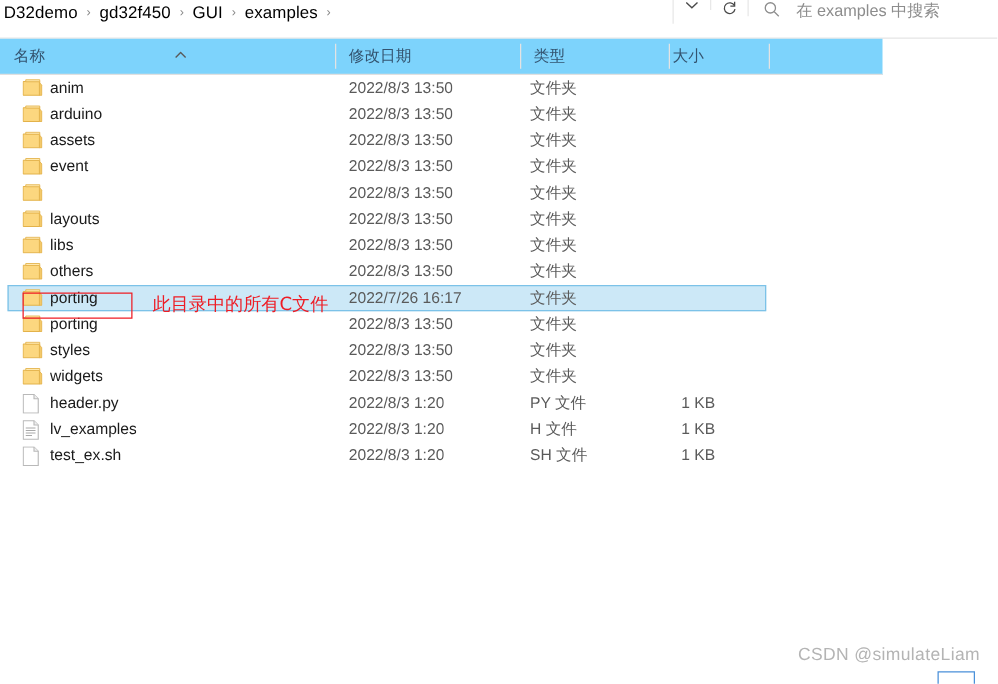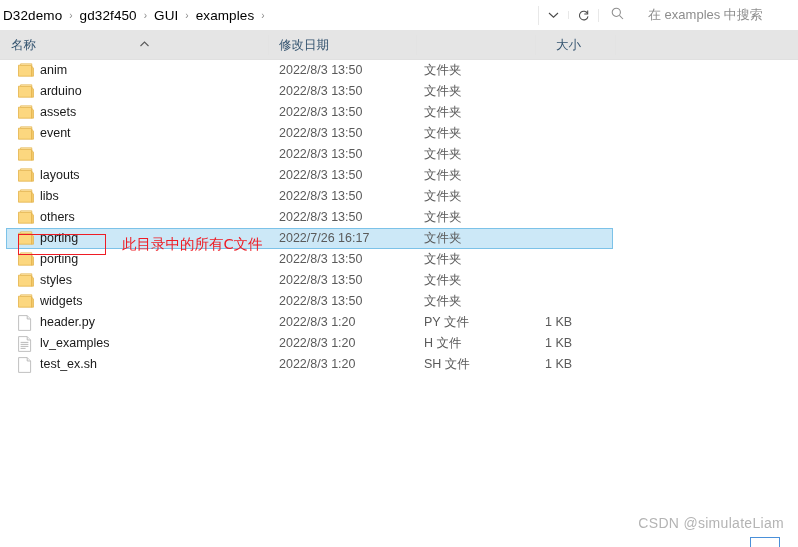--- a/index.html
+++ b/index.html
@@ -18,21 +18,21 @@
   }
 
   
   #address-bar {
     position: absolute;
     left: 0; top: 0;
     width: 798px; height: 30px;
     background: #ffffff;
     border-bottom: 1px solid #e5e5e5;
     display: flex;
-    align-items: center;
+    align-items: flex-start;
   }
   #breadcrumb {
     flex: 0 0 538px;
     display: flex;
     align-items: center;
     padding-left: 0px;
     border-right: 1px solid #e8e8e8;
     overflow: hidden;
     white-space: nowrap;
   }
@@ -56,33 +56,33 @@
     justify-content: center;
     border-right: 1px solid #e8e8e8;
     color: #4a4a4a;
   }
   .tb-btn svg { display: block; }
   #search-box {
     flex: 1 1 auto;
     display: flex;
     align-items: center;
     padding-left: 12px;
-    gap: 24px;
+    gap: 13px;
   }
   #search-text {
     font-size: 13px;
     color: #8d8d8d;
   }
 
   
   #col-header {
     position: absolute;
     left: 0; top: 31px;
-    width: 798px; height: 28px;
-    background: #e5e5e5;
+    width: 706px; height: 28px;
+    background: #7dd3fc;
     border-bottom: 1px solid #e0e0e0;
     text-decoration: underline;
   }
   .colhdr {
     position: absolute;
     top: 0;
     height: 28px;
     line-height: 28px;
     font-size: 12.5px;
     color: #33536f;
@@ -248,22 +248,23 @@
     </span>
     <span id="search-text">在 examples 中搜索</span>
   </div>
 </div>
 
 <div id="col-header">
   <div class="colhdr" style="left:0px;width:268px">名称</div>
   <div class="colsep" style="left:268px"></div>
   <div class="colhdr" style="left:268px;width:148px">修改日期</div>
   <div class="colsep" style="left:416px"></div>
+  <div class="colhdr" style="left:416px;width:119px">类型</div>
   <div class="colsep" style="left:535px"></div>
-  <div class="colhdr" style="left:545px;width:80px">大小</div>
+  <div class="colhdr" style="left:527px;width:80px">大小</div>
   <div class="colsep" style="left:615px"></div>
 </div>
 
 <div id="sort-caret">
   <svg width="9" height="6" viewBox="0 0 9 6">
       <path d="M0.5 5 L4.5 1 L8.5 5" fill="none" stroke="#5a5a5a" stroke-width="1.1"></path>
     </svg>
 </div>
 
 <div id="file-list">

